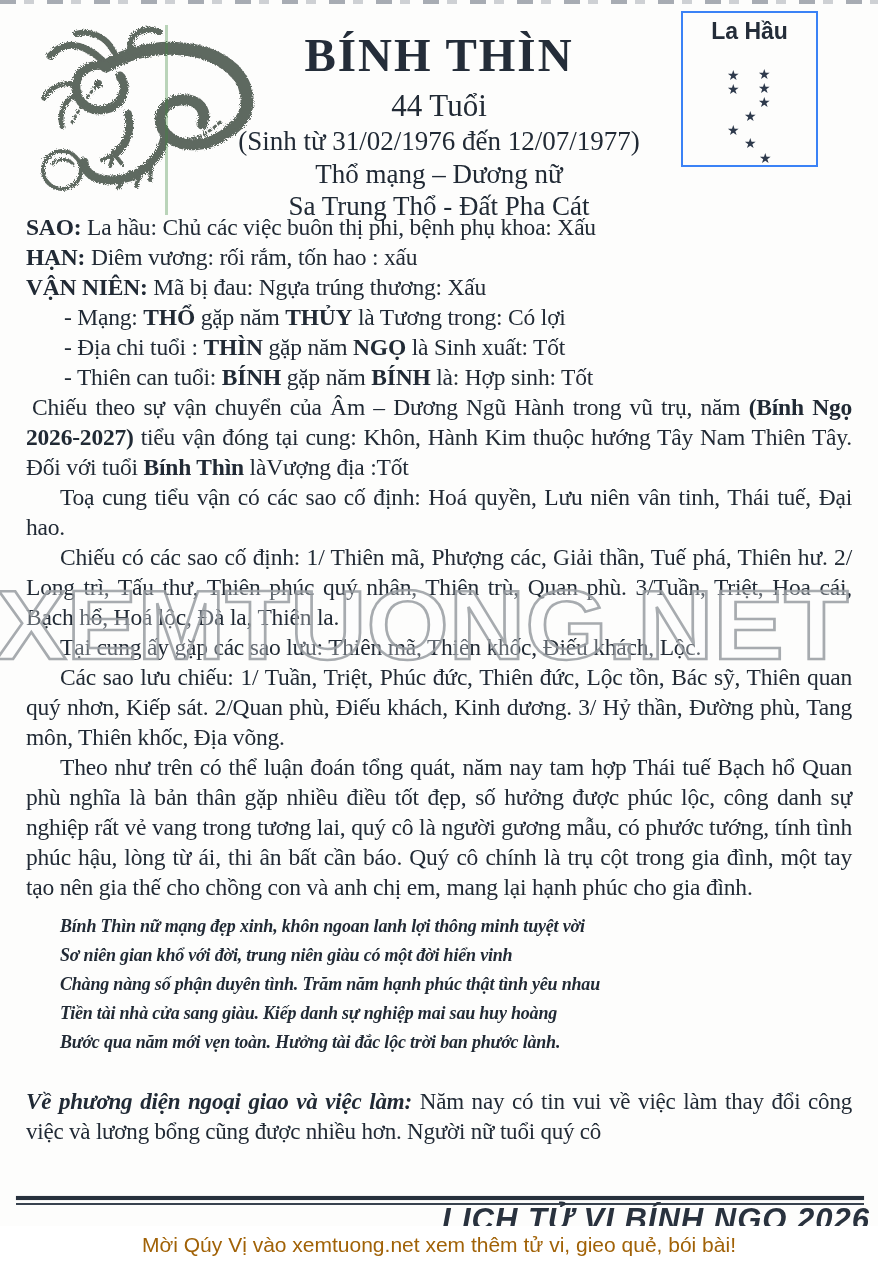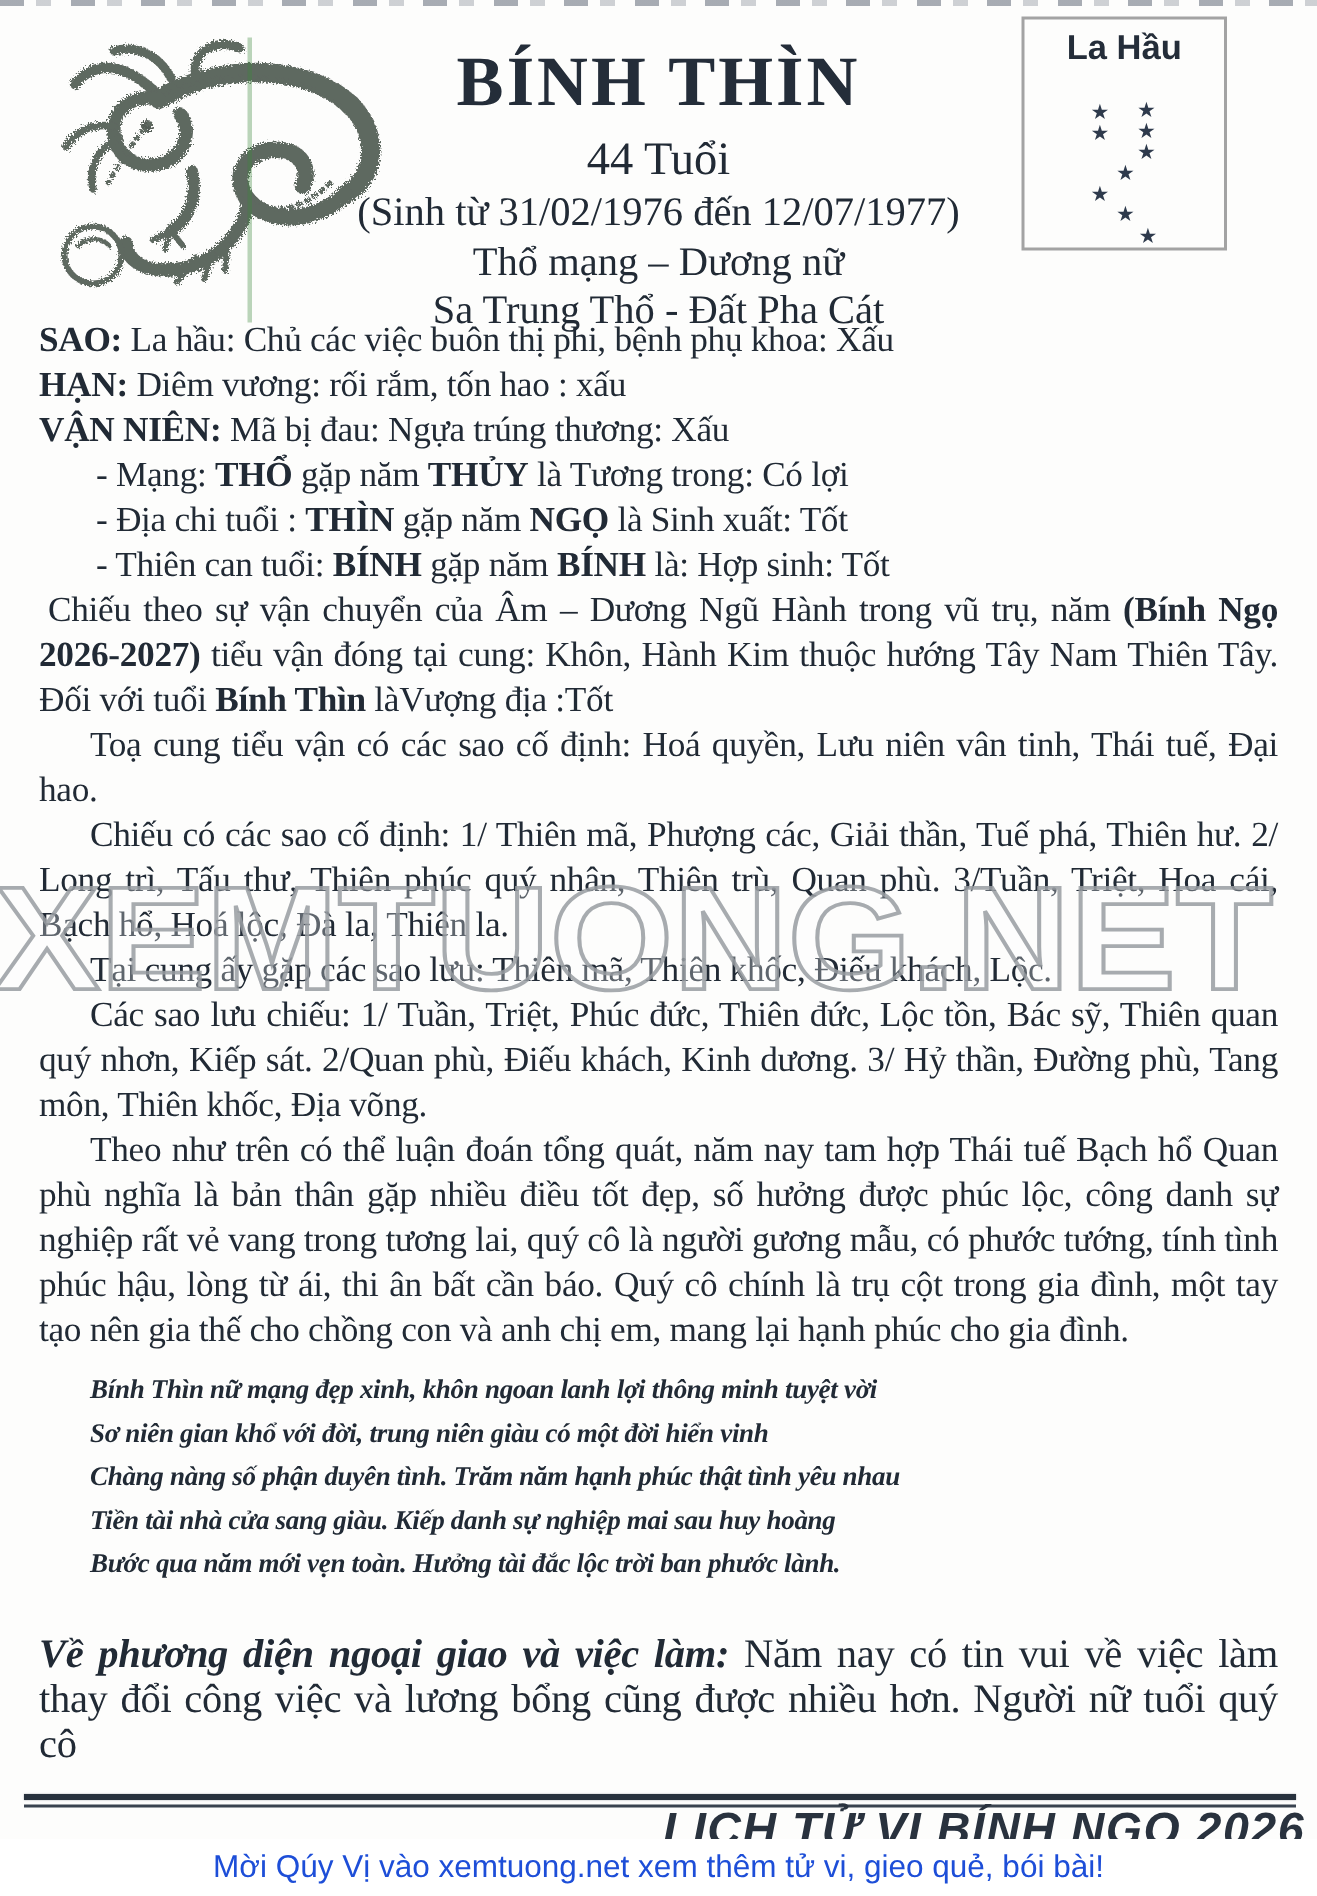--- a/index.html
+++ b/index.html
@@ -24,21 +24,21 @@
   
   .header{position:absolute;top:0;left:0;right:0;text-align:center;padding-top:26px;}
   .title{font-size:47px;font-weight:bold;letter-spacing:2px;color:#242d39;line-height:58px;}
   .age{font-size:31px;line-height:34px;margin-top:5px;}
   .birth{font-size:27px;line-height:30px;margin-top:3px;}
   .elem{font-size:27px;line-height:30px;margin-top:3px;}
   .destiny{font-size:27px;line-height:30px;margin-top:2px;}
   
   .labox{
     position:absolute;top:11px;left:681px;width:133px;height:152px;
-    border:2px solid #a3a3a3;background:#fdfdfc;
+    border:2px solid #3b82f6;background:#fdfdfc;
   }
   .labox .lbl{
     text-align:center;font-family:"Liberation Sans",sans-serif;
     font-weight:bold;font-size:23px;margin-top:5px;color:#242d39;
   }
   .starfield{position:absolute;inset:0;}
   .star{position:absolute;font-size:14px;color:#2e3a4c;line-height:14px;}
   
   .content{
     position:absolute;top:212px;left:26px;width:826px;
@@ -47,21 +47,21 @@
   }
   .line{white-space:nowrap;}
   .indent1{padding-left:38px;}
   .para{margin:0;}
   .small-ind{text-indent:6px;}
   .ind{text-indent:34px;}
   .b{font-weight:bold;}
   .i{font-style:italic;}
   .poem{margin-top:10px;padding-left:34px;font-weight:bold;font-style:italic;
         font-size:18px;line-height:29px;text-align:left;}
-  .outro{margin-top:30px;font-size:27px;}
+  .outro{margin-top:30px;font-size:23px;}
   
   .watermark{
     position:absolute;top:576px;left:-4px;width:900px;z-index:6;
     font-family:"Liberation Sans",sans-serif;font-weight:bold;
     font-size:98px;line-height:98px;white-space:nowrap;
     transform:scaleX(1.08);transform-origin:left center;
     color:rgba(255,255,255,.28);
     -webkit-text-stroke:2.5px rgba(152,156,161,.85);
     pointer-events:none;user-select:none;
   }
@@ -70,21 +70,21 @@
          box-shadow:0 0 1px rgba(39,49,61,.6);}
   .rule2{position:absolute;top:1203px;left:16px;right:14px;height:2px;background:#39434f;}
   .banner{
     position:absolute;top:1202px;left:442px;z-index:4;white-space:nowrap;
     font-family:Liberation Sans, sans-serif;font-weight:bold;font-style:italic;
     font-size:31px;letter-spacing:1px;color:#29323e;
   }
   .footerbar{
     position:absolute;bottom:0;left:0;right:0;height:38px;z-index:8;
     background:#ffffff;display:flex;align-items:center;justify-content:center;
-    font-family:"Liberation Sans",sans-serif;font-size:21px;color:#1d4ed8;
+    font-family:"Liberation Sans",sans-serif;font-size:21px;color:#a16207;
   }
 </style>
 </head>
 <body>
 
 <div class="page">
 
   <div class="topdash"></div>
 
   <svg class="dragon" viewBox="0 0 252 196" aria-hidden="true">

